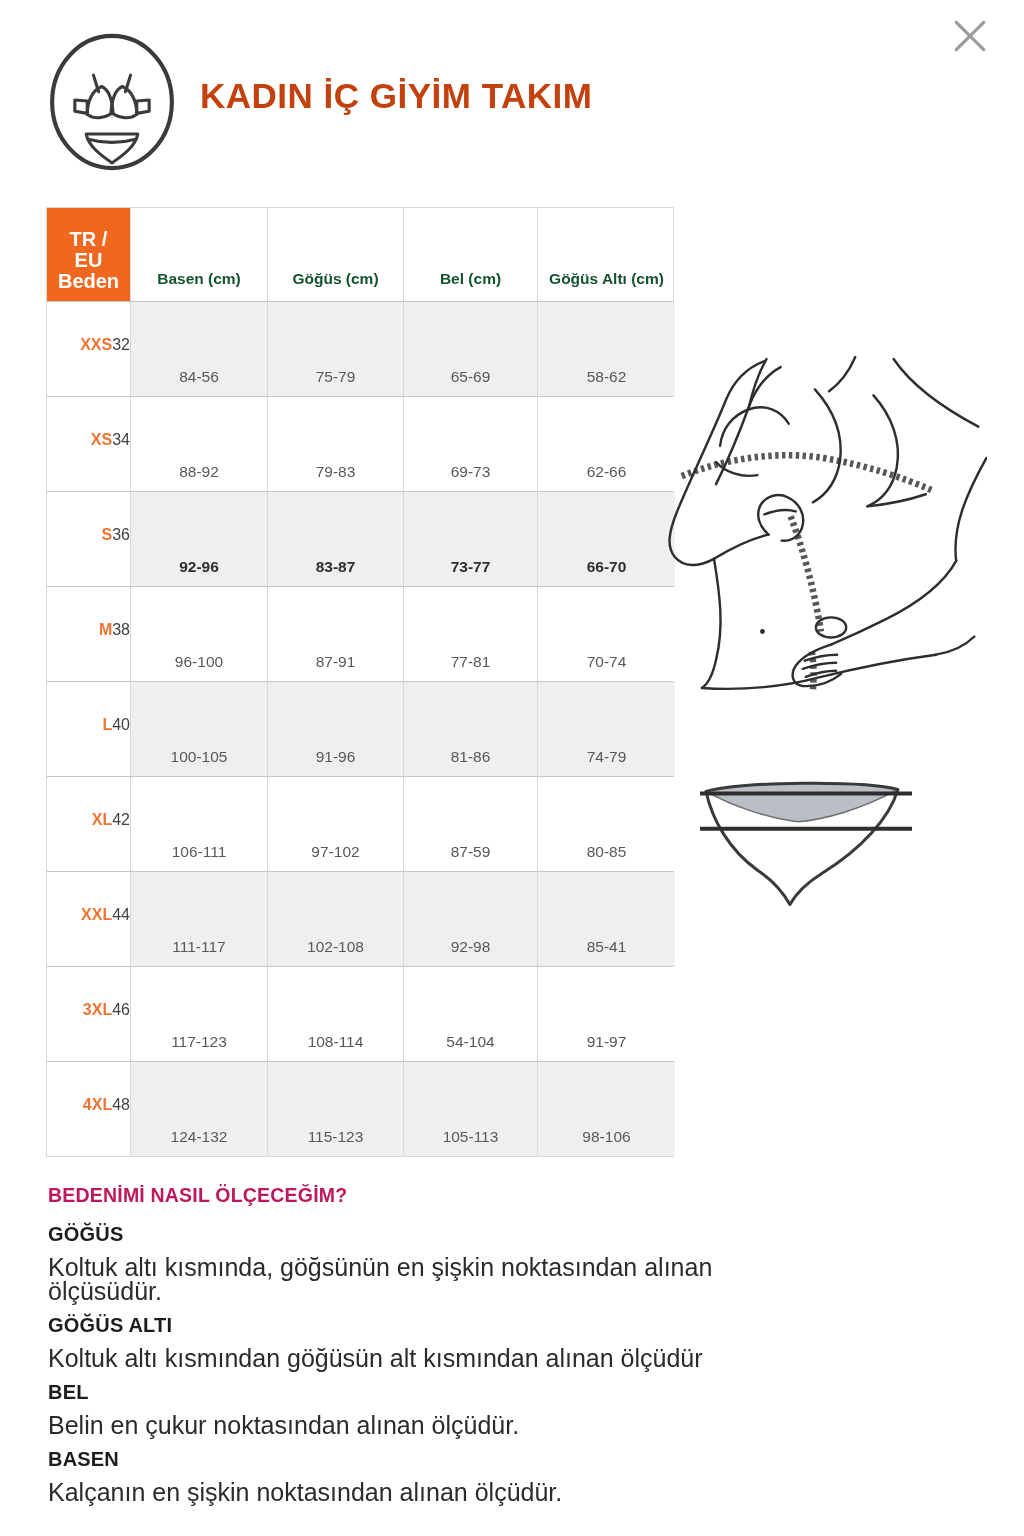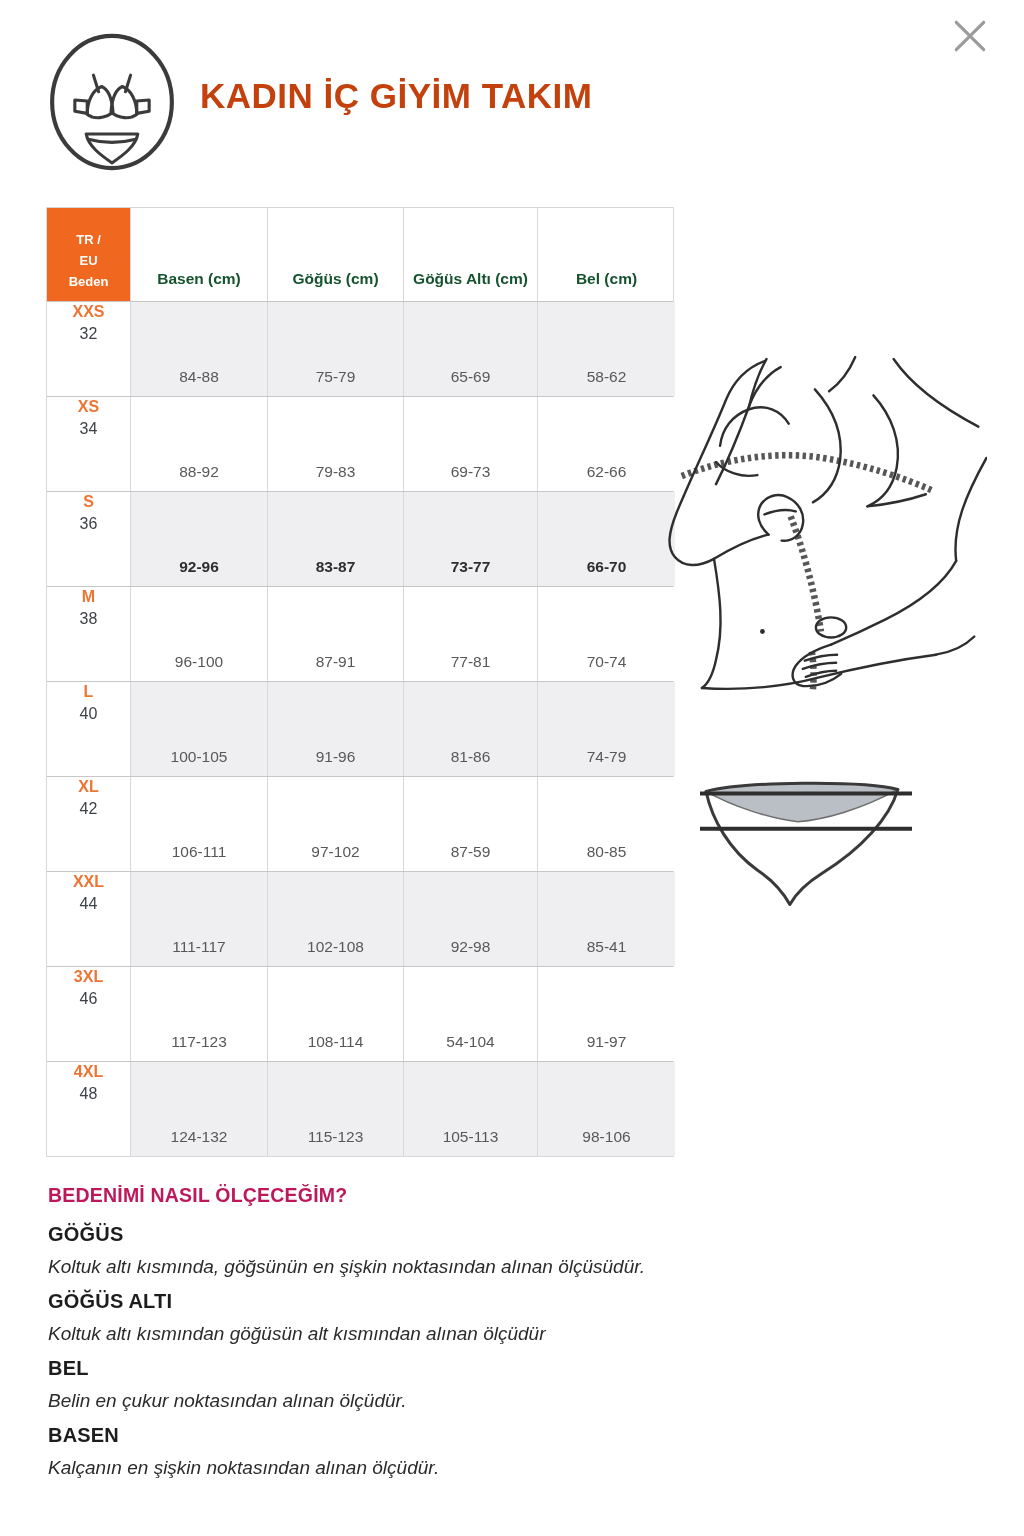--- a/index.html
+++ b/index.html
@@ -25,43 +25,43 @@
   .thead{height:93px;}
   .trow{height:94px;border-top:1px solid #C6C6C6;}
   .cell,.th{box-sizing:border-box;border-right:1px solid #D8D8D8;}
   .cell:last-child,.th:last-child{border-right:none;}
   .th{
     display:flex;flex-direction:column;justify-content:flex-end;align-items:center;
     text-align:center;font-weight:bold;font-size:15.5px;color:#14532d;
     padding:0 8px 12px 8px;line-height:20px;
   }
   .size-th{
-    background:#F0681F;color:#fff;font-size:13px;line-height:21px;
+    background:#F0681F;color:#fff;font-size:20px;line-height:21px;
     justify-content:flex-end;padding-bottom:9px;
   }
   .size-cell{
-    display:flex;flex-direction:column;align-items:center;
+    display:flex;flex-direction:row;justify-content:flex-end;align-items:center;
     padding-bottom:8px;background:#fff;
   }
   .size-label{color:#EE7434;font-weight:bold;font-size:16px;line-height:20px;}
   .eu-label{color:#3F4247;font-size:16px;line-height:24px;}
   .val-cell{
     display:flex;align-items:flex-end;justify-content:center;
     font-size:15.5px;color:#58585A;padding-bottom:10px;background:#fff;
   }
   .val-cell.shaded{background:#EFEFF1;}
   .trow.bold .val-cell{font-weight:bold;color:#2E2E2E;}
   
   .bust-illu{position:absolute;left:663px;top:353px;width:324px;height:338px;}
   .panty-illu{position:absolute;left:700px;top:773px;width:212px;height:152px;}
   
   .guide{position:absolute;left:48px;top:1184px;width:780px;color:#2B2B2B;}
   .guide-title{color:#be185d;font-weight:bold;font-size:19.5px;margin:0 0 16px 0;letter-spacing:.2px;}
   .guide-heading{color:#1D1D1D;font-weight:bold;font-size:20px;margin:0 0 9px 0;letter-spacing:.2px;}
-  .guide-text{font-size:19px;margin:0 0 11px 0;line-height:24px;font-style:italic;}
+  .guide-text{font-size:25px;margin:0 0 11px 0;line-height:24px;}
 </style>
 </head>
 <body>
 
 <div class="hdr-icon">
   <svg viewBox="0 0 124 136" width="128" height="142">
     <g fill="none" stroke="#3B3B3B" stroke-width="4" stroke-linejoin="round" stroke-linecap="round">
       <ellipse cx="62" cy="68" rx="58" ry="64"></ellipse>
     </g>
     <g fill="none" stroke="#3B3B3B" stroke-width="3" stroke-linejoin="round" stroke-linecap="round">
@@ -91,30 +91,30 @@
 
 <div class="size-table">
   <div class="thead">
     <div class="th size-th">
       <div>TR /</div>
       <div>EU</div>
       <div>Beden</div>
     </div>
     <div class="th">Basen (cm)</div>
     <div class="th">Göğüs (cm)</div>
+    <div class="th">Bel (cm)</div>
     <div class="th">Göğüs Altı (cm)</div>
-    <div class="th">Bel (cm)</div>
   </div>
   <div id="tbody">
       <div class="trow">
         <div class="cell size-cell">
           <div class="size-label">XXS</div>
           <div class="eu-label">32</div>
         </div>
-        <div class="cell val-cell shaded">84-88</div>
+        <div class="cell val-cell shaded">84-56</div>
         <div class="cell val-cell shaded">75-79</div>
         <div class="cell val-cell shaded">65-69</div>
         <div class="cell val-cell shaded">58-62</div>
       </div>
       <div class="trow">
         <div class="cell size-cell">
           <div class="size-label">XS</div>
           <div class="eu-label">34</div>
         </div>
         <div class="cell val-cell">88-92</div>

